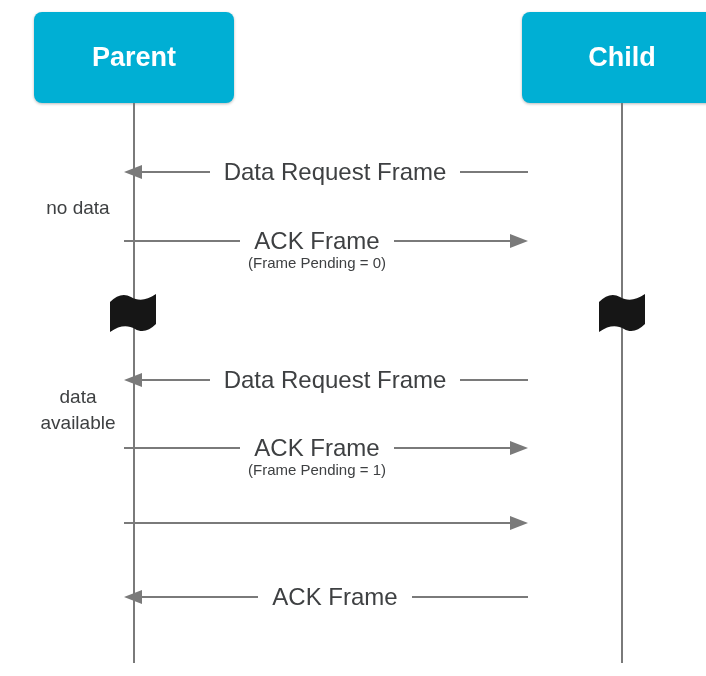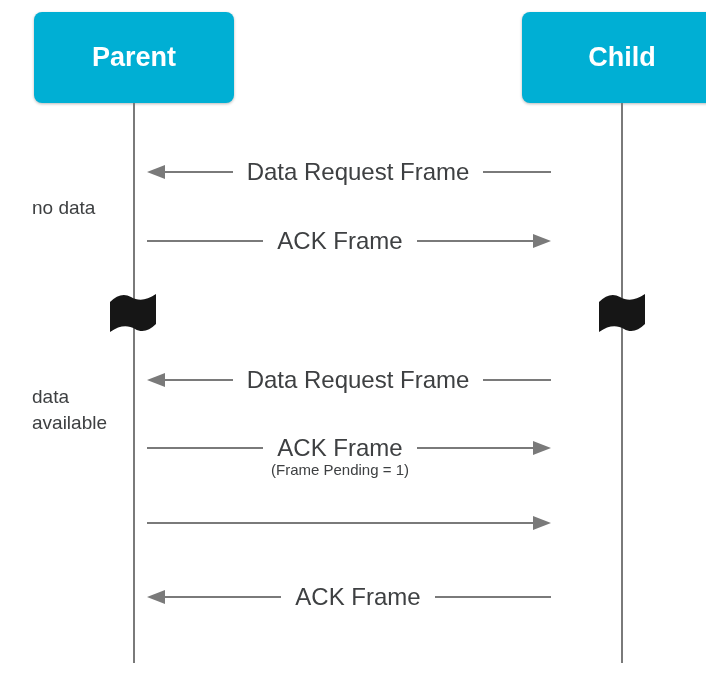--- a/index.html
+++ b/index.html
@@ -21,21 +21,21 @@
   #actor-parent { left:10px; }
   #actor-child  { left:498px; }
   
   .lifeline {
     position:absolute; top:103px; width:2px; height:560px; background:#7a7a7a;
   }
   #lifeline-parent { left:109px; }
   #lifeline-child  { left:597px; }
   
   .msg {
-    position:absolute; left:123px; width:404px; height:36px;
+    position:absolute; left:100px; width:404px; height:36px;
     display:flex; align-items:center;
   }
   .msg .line { flex:1; height:2px; background:#7a7a7a; }
   .msg .label {
     position:relative; padding:0 14px; font-size:24px;
     color:#3e4042; white-space:nowrap;
   }
   .msg .sub {
     position:absolute; top:27px; left:50%; transform:translateX(-50%);
     font-size:15px; color:#3e4042; white-space:nowrap;
@@ -55,21 +55,21 @@
   #msg-3 { top:362px; }
   #msg-4 { top:430px; }
   #msg-5 { top:505px; }
   #msg-6 { top:579px; }
   
   .flag { position:absolute; width:50px; height:42px; }
   #flag-parent { left:84px;  top:292px; }
   #flag-child  { left:573px; top:292px; }
   
   .note {
-    position:absolute; left:8px; width:92px; text-align:left;
+    position:absolute; left:8px; width:92px; text-align:center;
     font-size:19px; line-height:26px; color:#3e4042;
   }
   #note-no-data { top:195px; }
   #note-data-available { top:384px; }
 </style>
 </head>
 <body>
 
 <div class="canvas">
 
@@ -87,20 +87,21 @@
     <div class="arrow-left"></div>
     <div class="line"></div>
     <div class="label">Data Request Frame</div>
     <div class="line"></div>
   </div>
 
   <div class="msg" id="msg-2">
     <div class="line"></div>
     <div class="label">
       <span>ACK Frame</span>
+      <span class="sub">(Frame Pending = 0)</span>
     </div>
     <div class="line"></div>
     <div class="arrow-right"></div>
   </div>
 
   <svg class="flag" id="flag-parent" viewBox="0 0 50 42">
     <path d="M2 10 C 9 3, 16 1, 23 5 C 30 9, 38 9, 48 2 L 48 32 C 41 39, 34 41, 27 37 C 20 33, 12 33, 2 40 Z" fill="#161616"></path>
   </svg>
   <svg class="flag" id="flag-child" viewBox="0 0 50 42">
     <path d="M2 10 C 9 3, 16 1, 23 5 C 30 9, 38 9, 48 2 L 48 32 C 41 39, 34 41, 27 37 C 20 33, 12 33, 2 40 Z" fill="#161616"></path>

